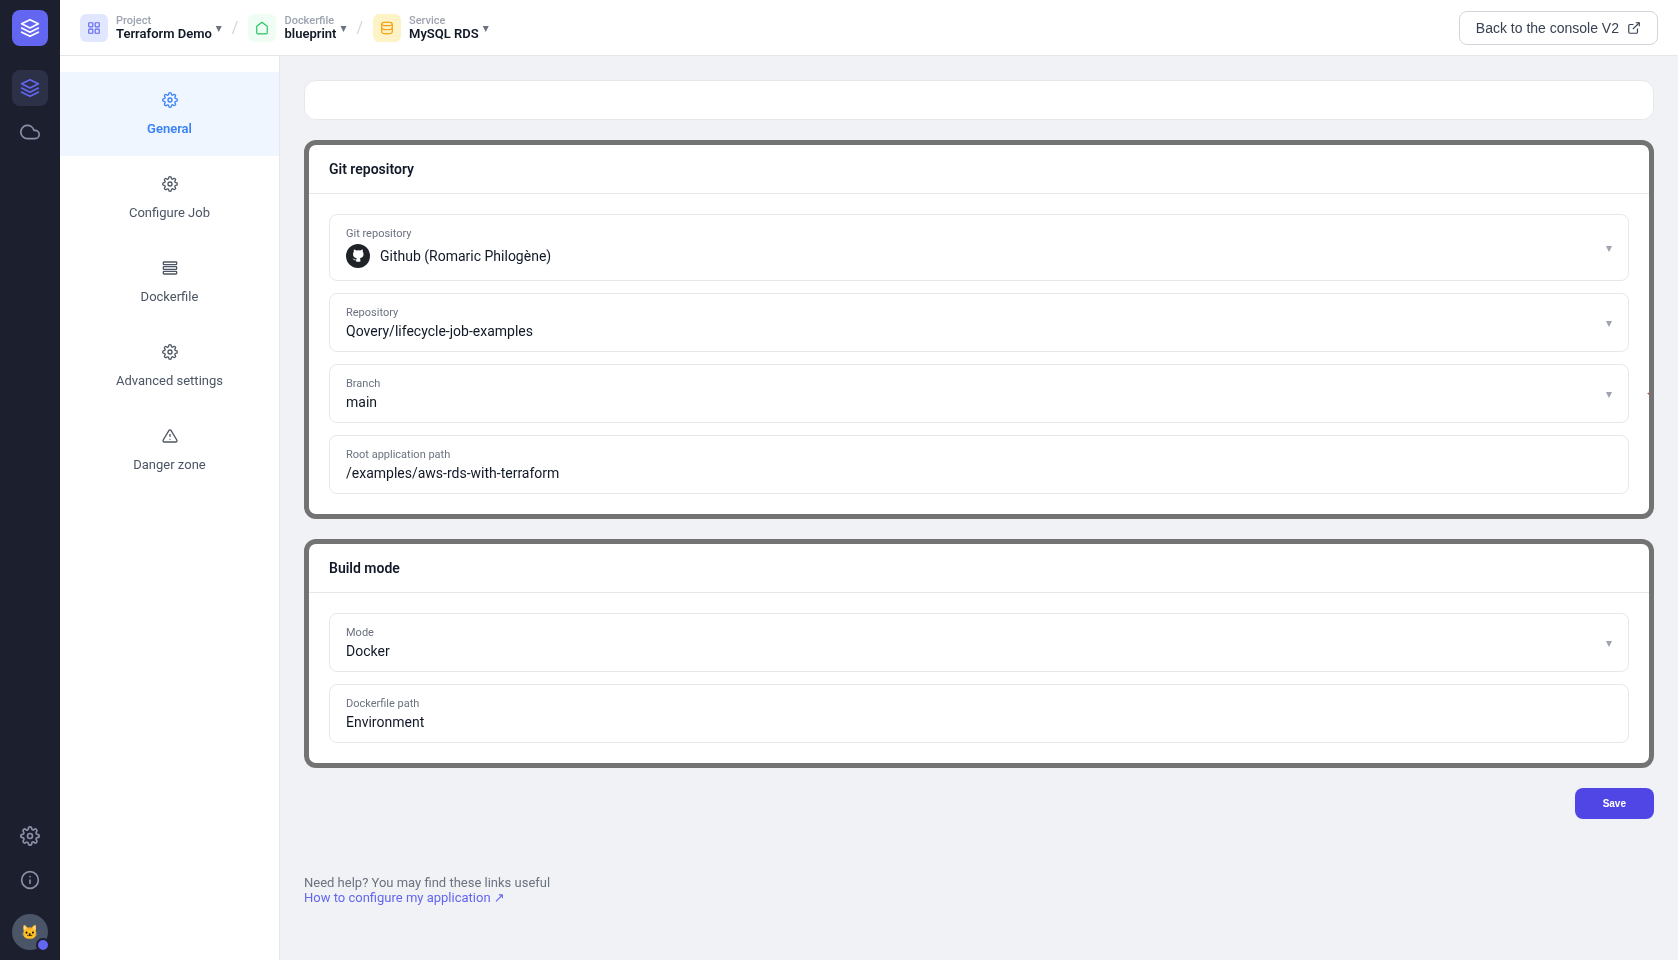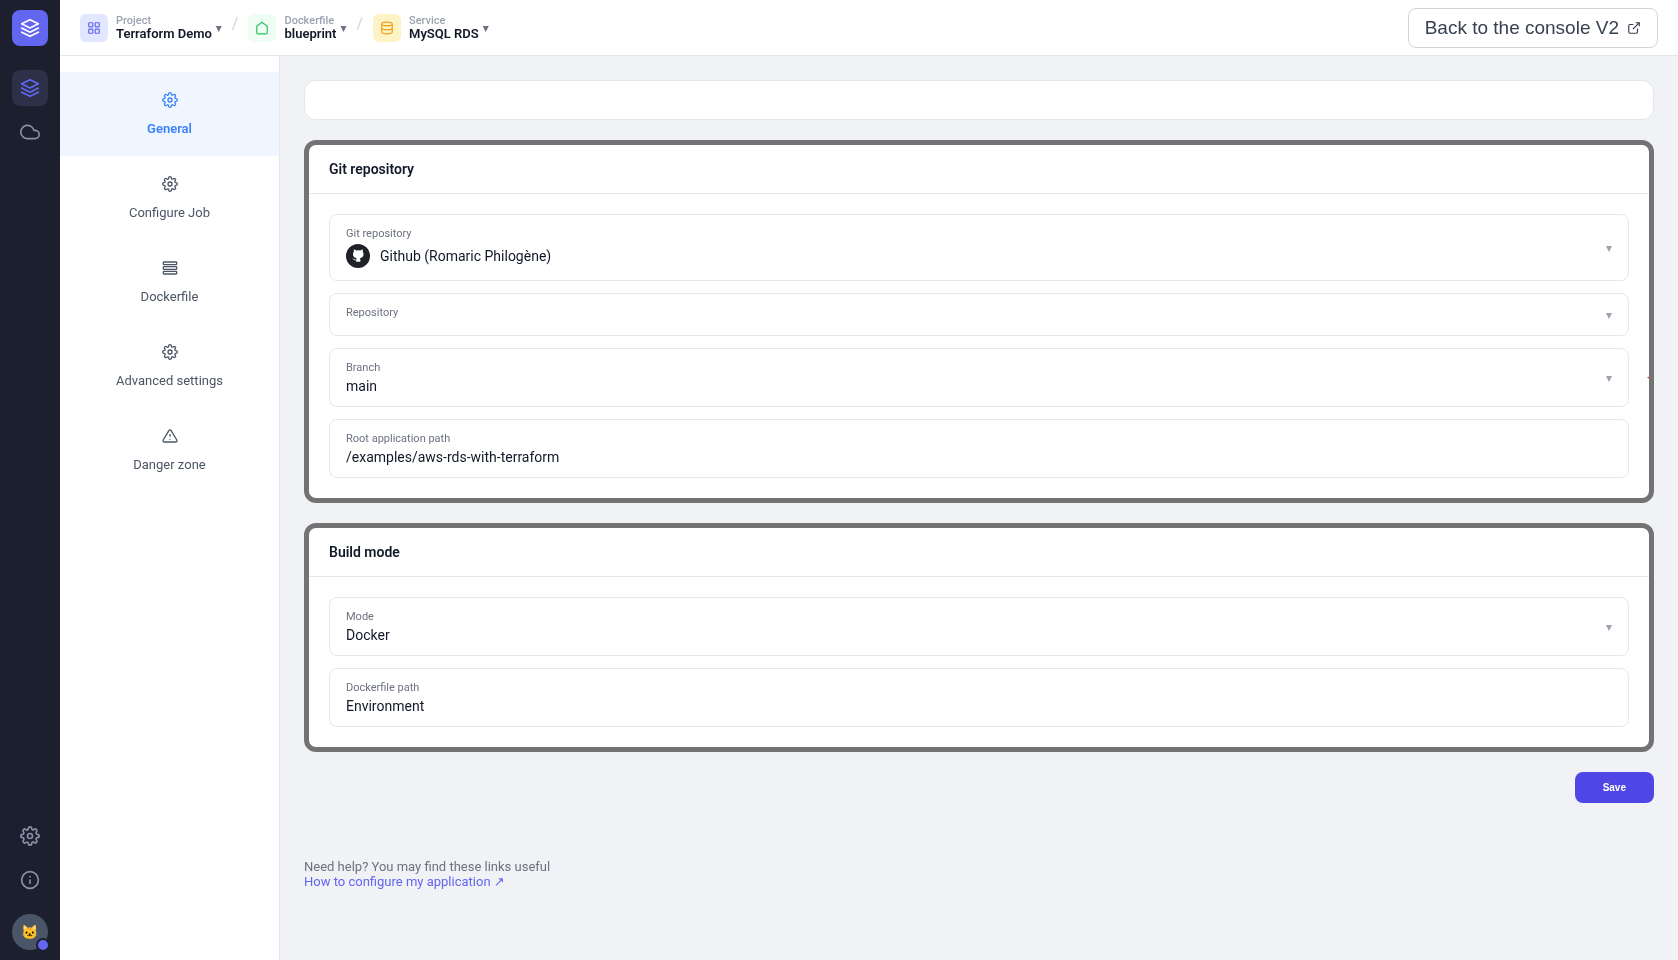--- a/index.html
+++ b/index.html
@@ -92,20 +92,21 @@
       height: 56px;
       display: flex;
       align-items: center;
       padding: 0 20px;
       border-bottom: 1px solid #e5e7eb;
       gap: 0;
       flex-shrink: 0;
     }
     .topbar-breadcrumb {
       display: flex;
+      align-items: center;
       gap: 6px;
       flex: 1;
     }
     .breadcrumb-item {
       display: flex;
       align-items: center;
       gap: 4px;
       cursor: pointer;
       color: #374151;
       font-size: 13px;
@@ -133,21 +134,21 @@
       font-size: 12px;
     }
     .topbar-right {
       margin-left: auto;
     }
     .back-btn {
       background: white;
       border: 1.5px solid #d1d5db;
       border-radius: 8px;
       padding: 8px 16px;
-      font-size: 19px;
+      font-size: 14px;
       font-weight: 500;
       color: #374151;
       cursor: pointer;
       display: flex;
       align-items: center;
       gap: 8px;
     }
 
     
     .content-layout {
@@ -497,20 +498,23 @@
                     <path d="M9 19c-5 1.5-5-2.5-7-3m14 6v-3.87a3.37 3.37 0 0 0-.94-2.61c3.14-.35 6.44-1.54 6.44-7A5.44 5.44 0 0 0 20 4.77 5.07 5.07 0 0 0 19.91 1S18.73.65 16 2.48a13.38 13.38 0 0 0-7 0C6.27.65 5.09 1 5.09 1A5.07 5.07 0 0 0 5 4.77a5.44 5.44 0 0 0-1.5 3.78c0 5.42 3.3 6.61 6.44 7A3.37 3.37 0 0 0 9 18.13V22"></path>
                   </svg>
               </div>
               <span>Github (Romaric Philogène)</span>
             </div>
             <span class="field-chevron">▾</span>
           </div>
 
           <div class="field-group">
             <div class="field-label">Repository</div>
+            <div class="field-value">
+              <span>Qovery/lifecycle-job-examples</span>
+            </div>
             <span class="field-chevron">▾</span>
           </div>
 
           <div class="branch-wrapper">
             <div class="field-group" style="position:relative;">
               <div class="field-label">Branch</div>
               <div class="field-value">
                 <span>main</span>
               </div>
               <span class="field-chevron">▾</span>

